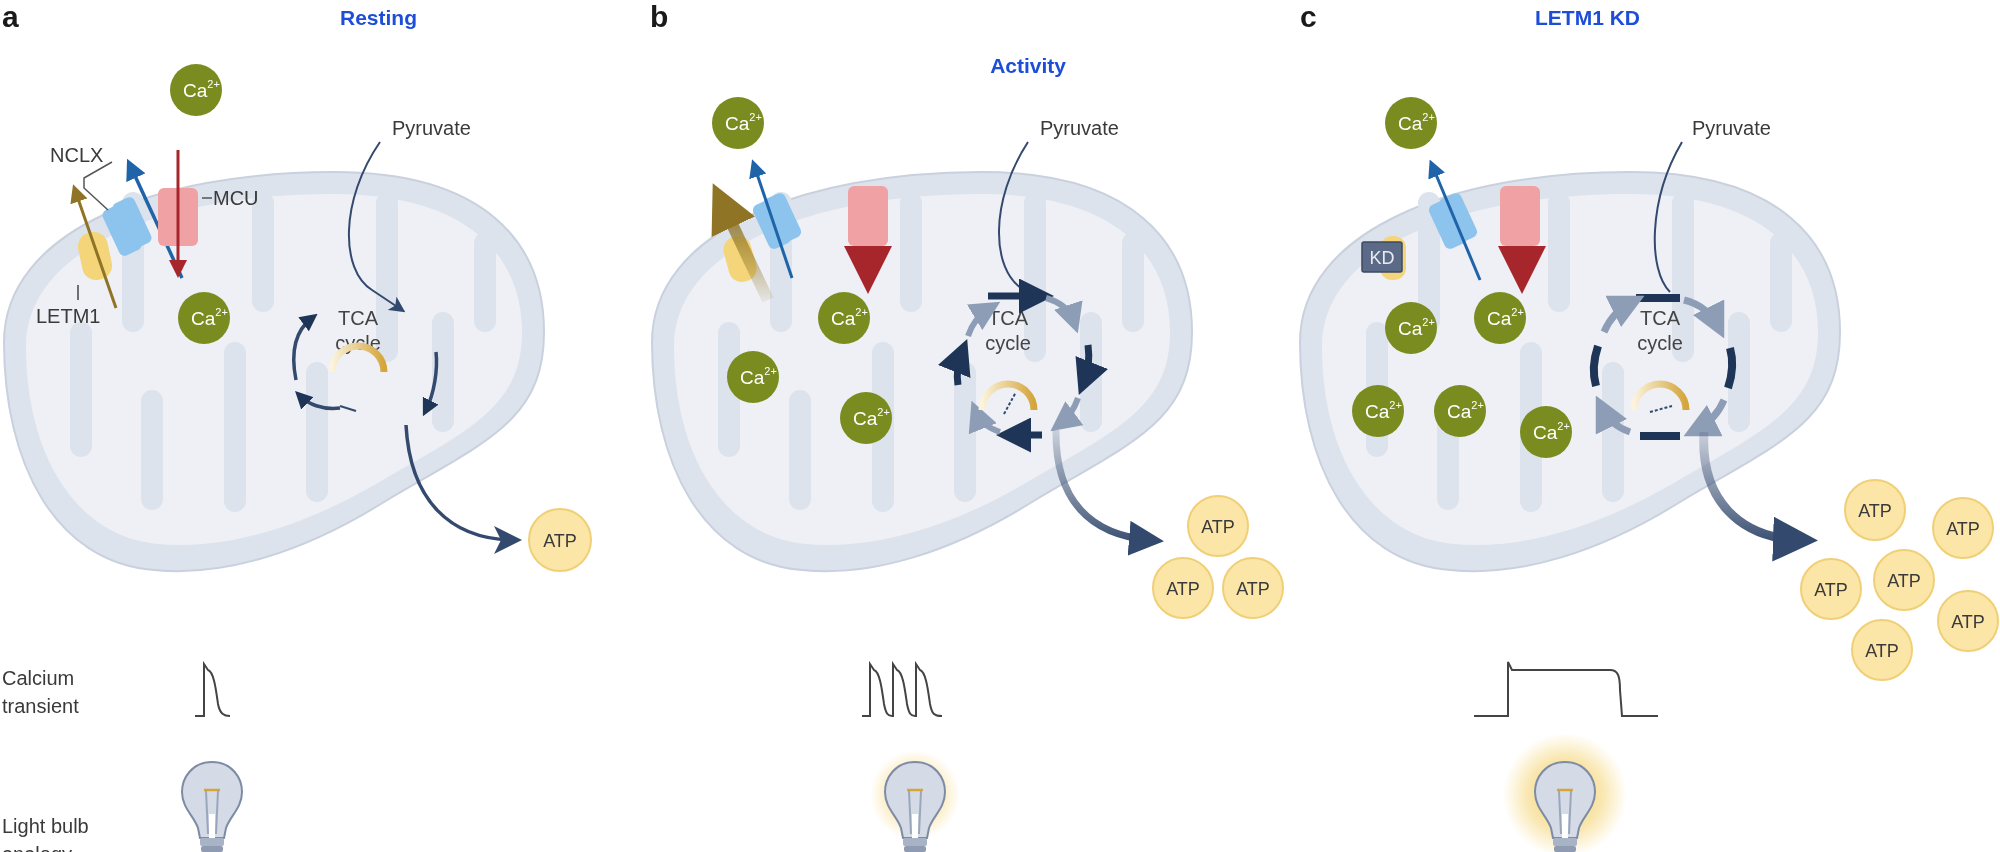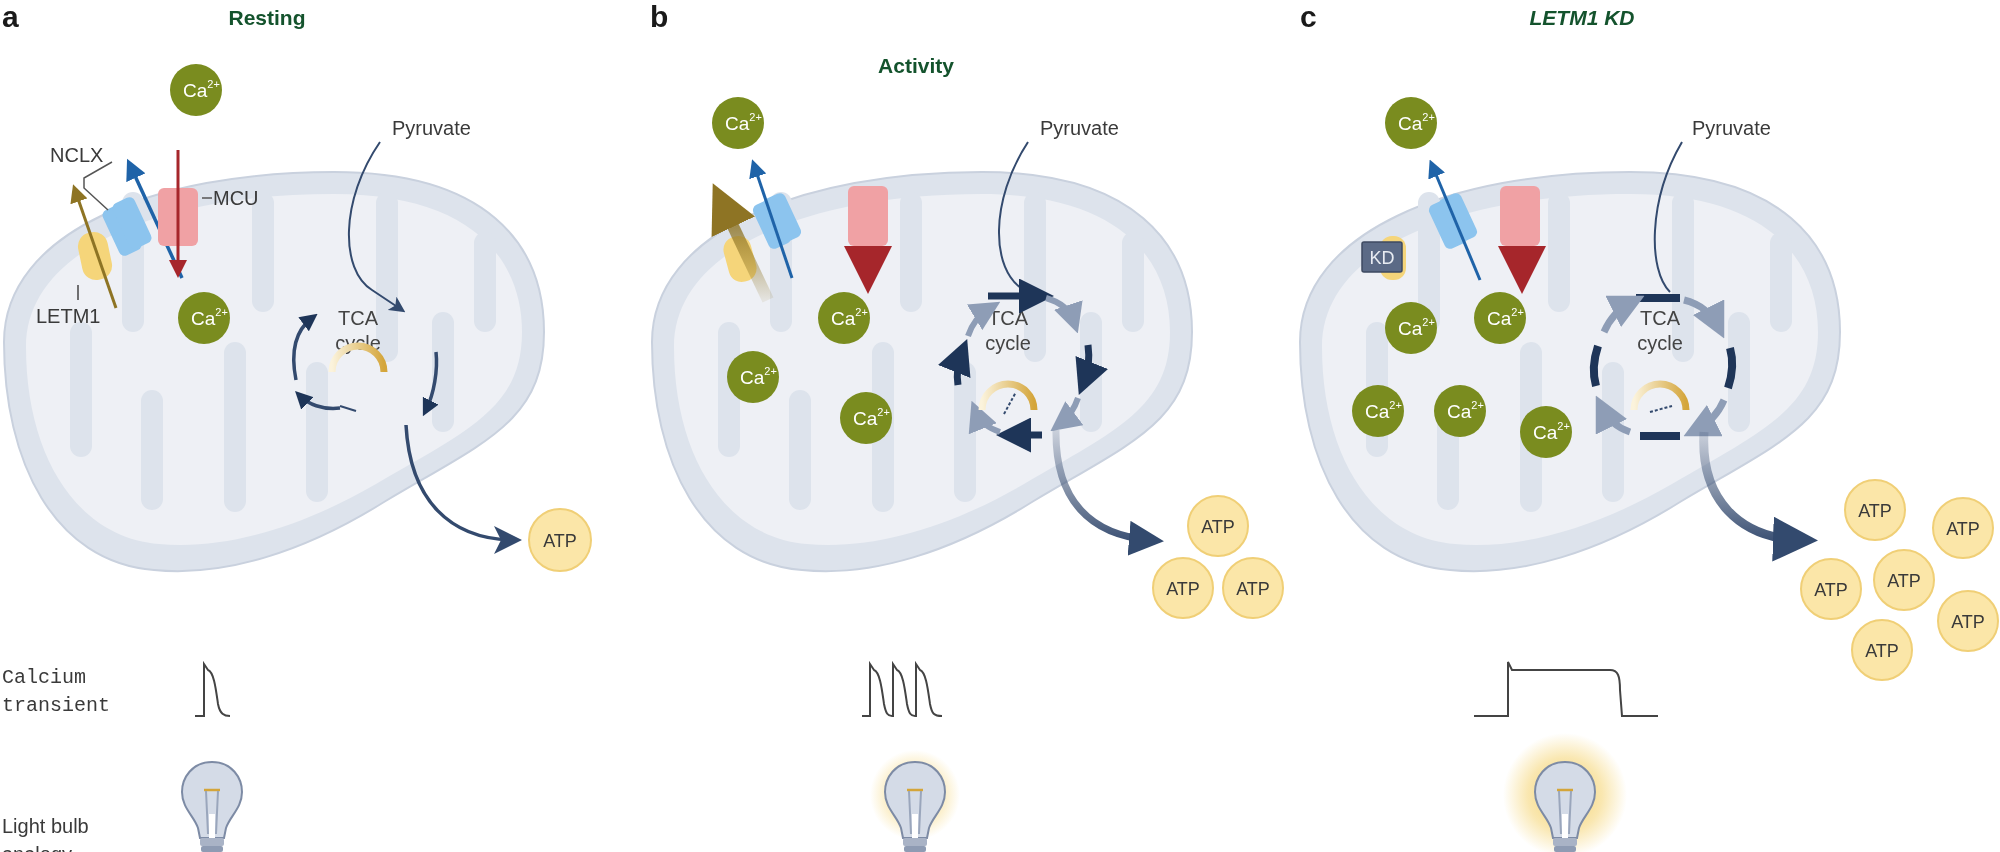--- a/index.html
+++ b/index.html
@@ -1,34 +1,34 @@
 <!DOCTYPE html>
 <html><head>
 <meta charset="utf-8">
 <style>
   html, body { margin: 0; padding: 0; background: #ffffff; }
   body { width: 2000px; height: 852px; position: relative; overflow: hidden;
          font-family: "Liberation Sans", "DejaVu Sans", sans-serif; }
   .panel-letter { position: absolute; top: 0; font-size: 30px; font-weight: bold; color: #1a1a1a; }
-  .panel-title { position: absolute; top: 6px; font-size: 21px; font-weight: bold; color: #14532d; text-align: center; width: 300px; }
+  .panel-title { position: absolute; top: 6px; font-size: 21px; font-weight: bold; color: #1d4ed8; text-align: right; width: 300px; }
   .row-label { position: absolute; left: 2px; font-size: 20px; color: #3a3a3a; line-height: 28px; }
   svg text { font-family: "Liberation Sans", "DejaVu Sans", sans-serif; }
   #fig { position: absolute; left: 0; top: 0; }
 </style>
 </head>
 <body>
 
 <div class="panel-letter" style="left:2px;">a</div>
 <div class="panel-title" style="left:117px;">Resting</div>
 <div class="panel-letter" style="left:650px;">b</div>
 <div class="panel-title" style="left:766px;margin-top:48px;">Activity</div>
 <div class="panel-letter" style="left:1300px;">c</div>
-<div class="panel-title" style="left:1432px;font-style:italic;">LETM1 KD</div>
-
-<div class="row-label" style="top:664px;font-family:Liberation Mono, monospace;">
+<div class="panel-title" style="left:1340px;">LETM1 KD</div>
+
+<div class="row-label" style="top:664px;">
   <div>Calcium</div>
   <div>transient</div>
 </div>
 <div class="row-label" style="top:784px;margin-top:28px;">
   <div>Light bulb</div>
   <div>analogy</div>
 </div>
 
 <svg id="fig" width="2000" height="852" viewBox="0 0 2000 852">
   <defs>

